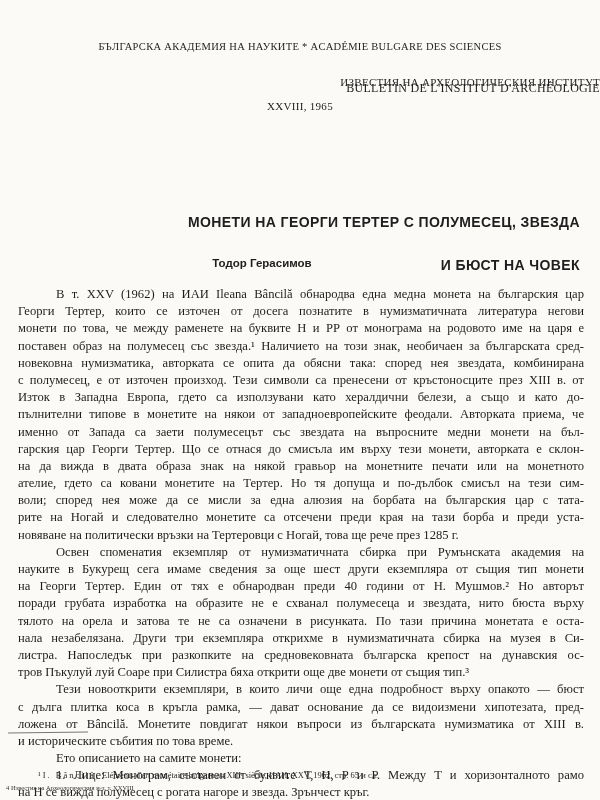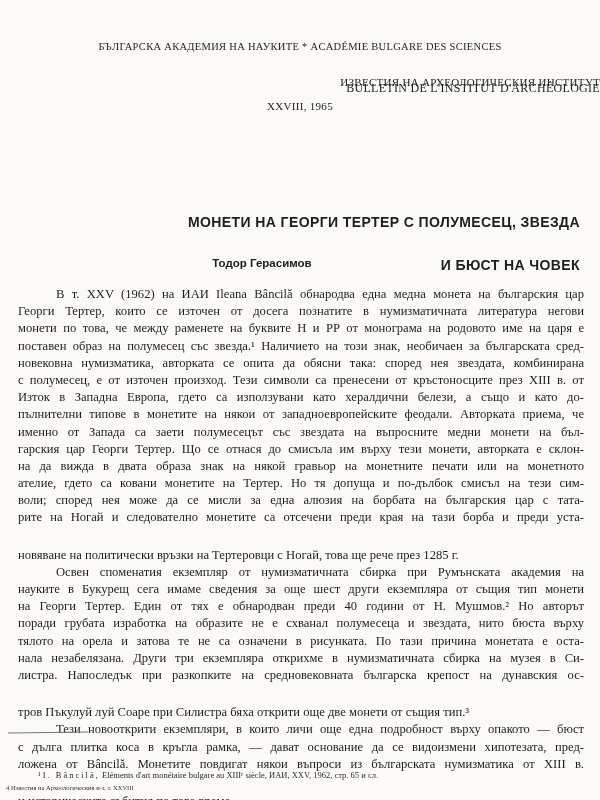--- a/index.html
+++ b/index.html
@@ -25,21 +25,21 @@
     .author {
       position: absolute; top: 257px; left: 0; width: 524px; text-align: center;
       font-family: "Liberation Sans", "DejaVu Sans", sans-serif;
       font-weight: bold; font-size: 11.5px;
     }
     .body-text {
       position: absolute; left: 18px; width: 566px; top: 286px;
       font-size: 12.6px; line-height: 17.2px;
     }
     .line { white-space: nowrap; text-align: justify; text-align-last: justify; height: 17.2px; overflow: hidden; }
-    .line.last { text-align-last: left; margin-top: 20px; }
+    .line.last { text-align-last: left; }
     .line.indent { padding-left: 38px; }
     .rule { position: absolute; top: 732px; left: 8px; width: 80px; height: 1px; background: #777; transform: rotate(-0.6deg); }
     .footnotes {
       position: absolute; left: 6px; width: 580px; top: 738px;
       font-size: 8.5px; line-height: 11.2px; color: #2a2a2a;
     }
     .fn { white-space: nowrap; }
     .fn.indent { padding-left: 32px; margin-top: 32px; }
     .sp { letter-spacing: 2px; }
     .pagefoot { position: absolute; left: 6px; top: 784px; font-size: 6.5px; color: #333; }

